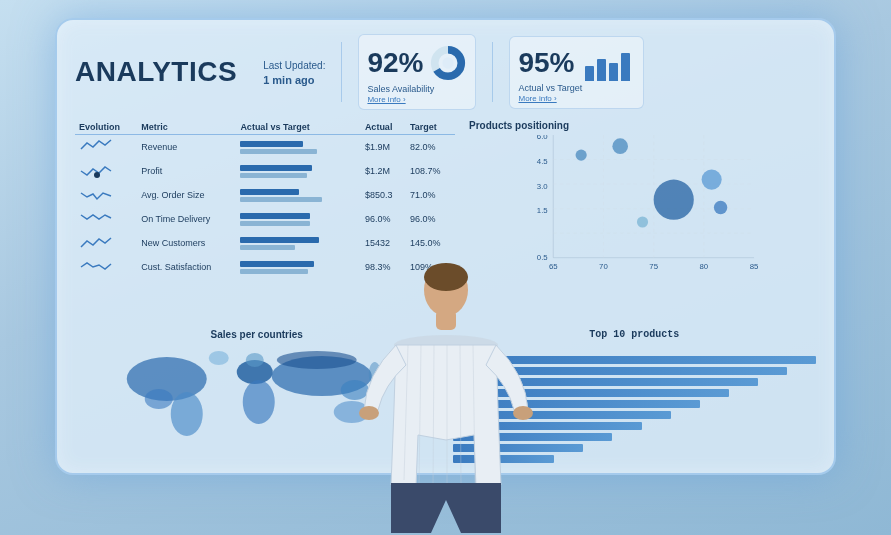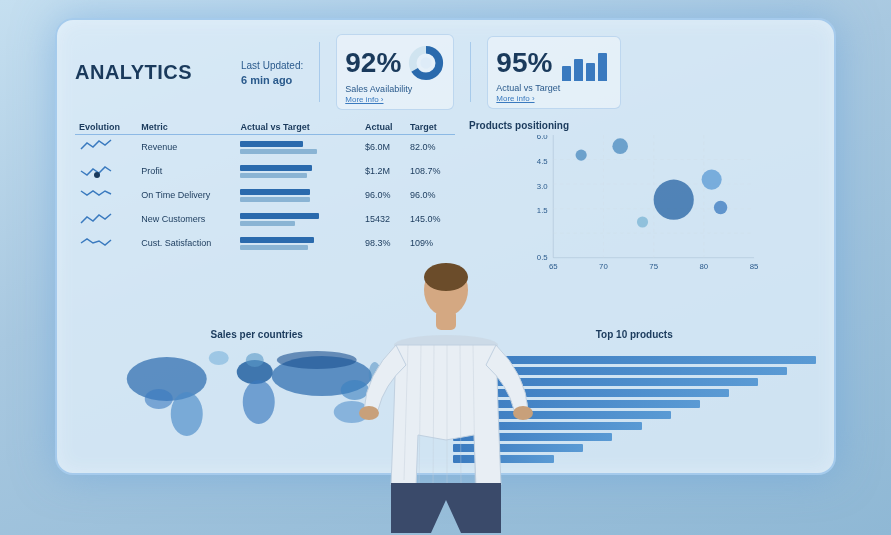--- a/index.html
+++ b/index.html
@@ -47,21 +47,21 @@
       flex-direction: column;
       gap: 6px;
     }
 
     .title-block {
       flex: 0 0 auto;
       min-width: 140px;
     }
 
     .title-block h1 {
-      font-size: 20px;
+      font-size: 28px;
       font-weight: 900;
       color: #1a3a5c;
       line-height: 1.1;
       letter-spacing: 0.5px;
       text-transform: uppercase;
     }
 
     .last-updated {
       margin-left: 10px;
       margin-top: 4px;
@@ -203,20 +203,21 @@
     }
 
     .map-section {
       flex: 1;
       position: relative;
     }
 
     .top10-section {
       flex: 1;
       position: relative;
+      font-family: Liberation Mono, monospace;
     }
 
     .section-title {
       font-size: 10px;
       font-weight: 700;
       color: #1a3a5c;
       margin-bottom: 4px;
       text-align: center;
     }
 
@@ -260,21 +261,21 @@
 <div class="dashboard-panel">
 
   <div class="header-row">
 
     <div class="title-block">
       <h1>ANALYTICS</h1>
     </div>
 
     <div class="last-updated">
       <div>Last Updated:</div>
-      <span>6 min ago</span>
+      <span>1 min ago</span>
     </div>
 
     <div class="divider-v"></div>
 
     <div class="kpi-card">
       <div class="kpi-block">
         <div class="kpi-pct">92%</div>
 
         <svg class="kpi-donut" viewBox="0 0 40 40">
           <circle cx="20" cy="20" r="14" fill="none" stroke="#d0e4f0" stroke-width="8"></circle>
@@ -324,40 +325,55 @@
       <path d="M2,12 L8,6 L14,10 L20,4 L26,8 L32,3" fill="none" stroke="#3a7abf" stroke-width="1.5"></path>
 
     </svg></td>
               <td>Revenue</td>
               <td>
                 <div class="bar-group">
       <div class="bar-actual" style="width:63px"></div>
       <div class="bar-target" style="width:77px"></div>
     </div>
               </td>
-              <td>$6.0M</td>
+              <td>$1.9M</td>
               <td>82.0%</td>
             </tr>
             <tr>
               <td><svg width="36" height="18" viewBox="0 0 36 18">
       <path d="M2,10 L8,14 L14,8 L20,12 L26,6 L32,10" fill="none" stroke="#3a7abf" stroke-width="1.5"></path>
       <circle cx="18" cy="14" r="3" fill="#1a3a5c"></circle>
     </svg></td>
               <td>Profit</td>
               <td>
                 <div class="bar-group">
       <div class="bar-actual" style="width:72px"></div>
       <div class="bar-target" style="width:67px"></div>
     </div>
               </td>
               <td>$1.2M</td>
               <td>108.7%</td>
             </tr>
             <tr>
               <td><svg width="36" height="18" viewBox="0 0 36 18">
+      <path d="M2,8 L8,12 L14,9 L18,14 L24,8 L32,11" fill="none" stroke="#3a7abf" stroke-width="1.5"></path>
+
+    </svg></td>
+              <td>Avg. Order Size</td>
+              <td>
+                <div class="bar-group">
+      <div class="bar-actual" style="width:59px"></div>
+      <div class="bar-target" style="width:82px"></div>
+    </div>
+              </td>
+              <td>$850.3</td>
+              <td>71.0%</td>
+            </tr>
+            <tr>
+              <td><svg width="36" height="18" viewBox="0 0 36 18">
       <path d="M2,6 L8,10 L14,6 L20,10 L26,6 L32,9" fill="none" stroke="#3a7abf" stroke-width="1.5"></path>
 
     </svg></td>
               <td>On Time Delivery</td>
               <td>
                 <div class="bar-group">
       <div class="bar-actual" style="width:70px"></div>
       <div class="bar-target" style="width:70px"></div>
     </div>
               </td>

